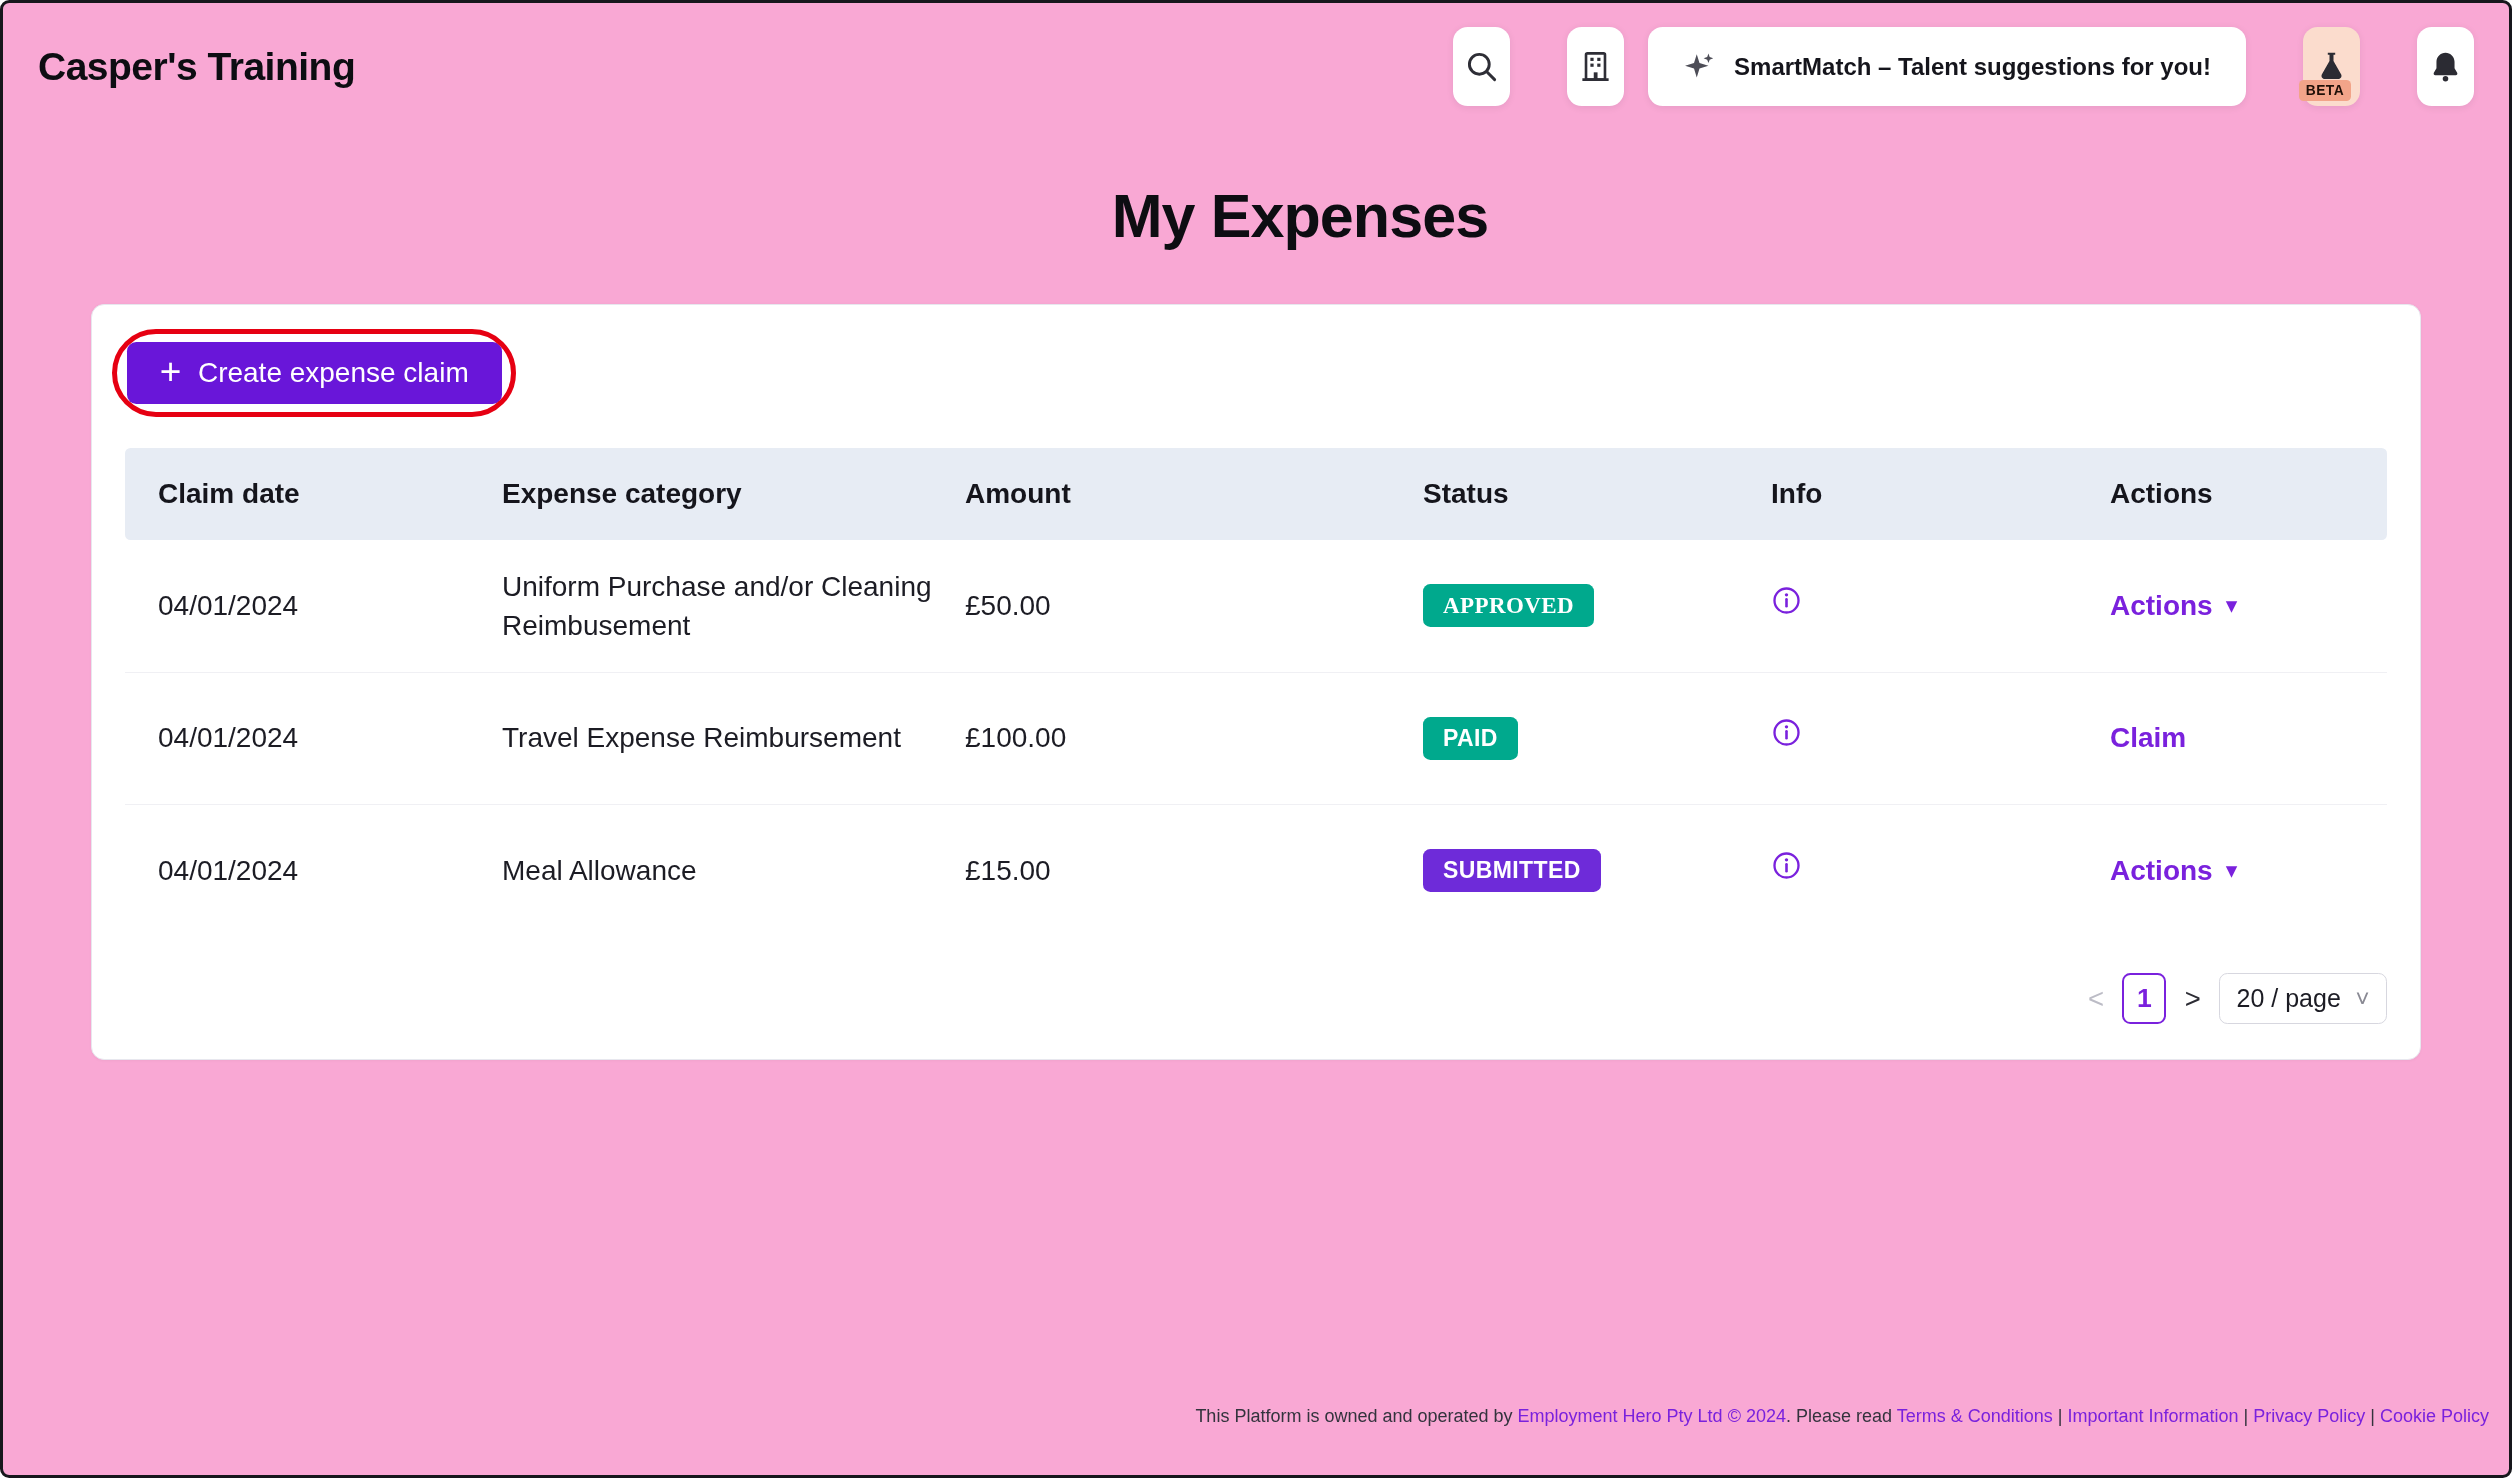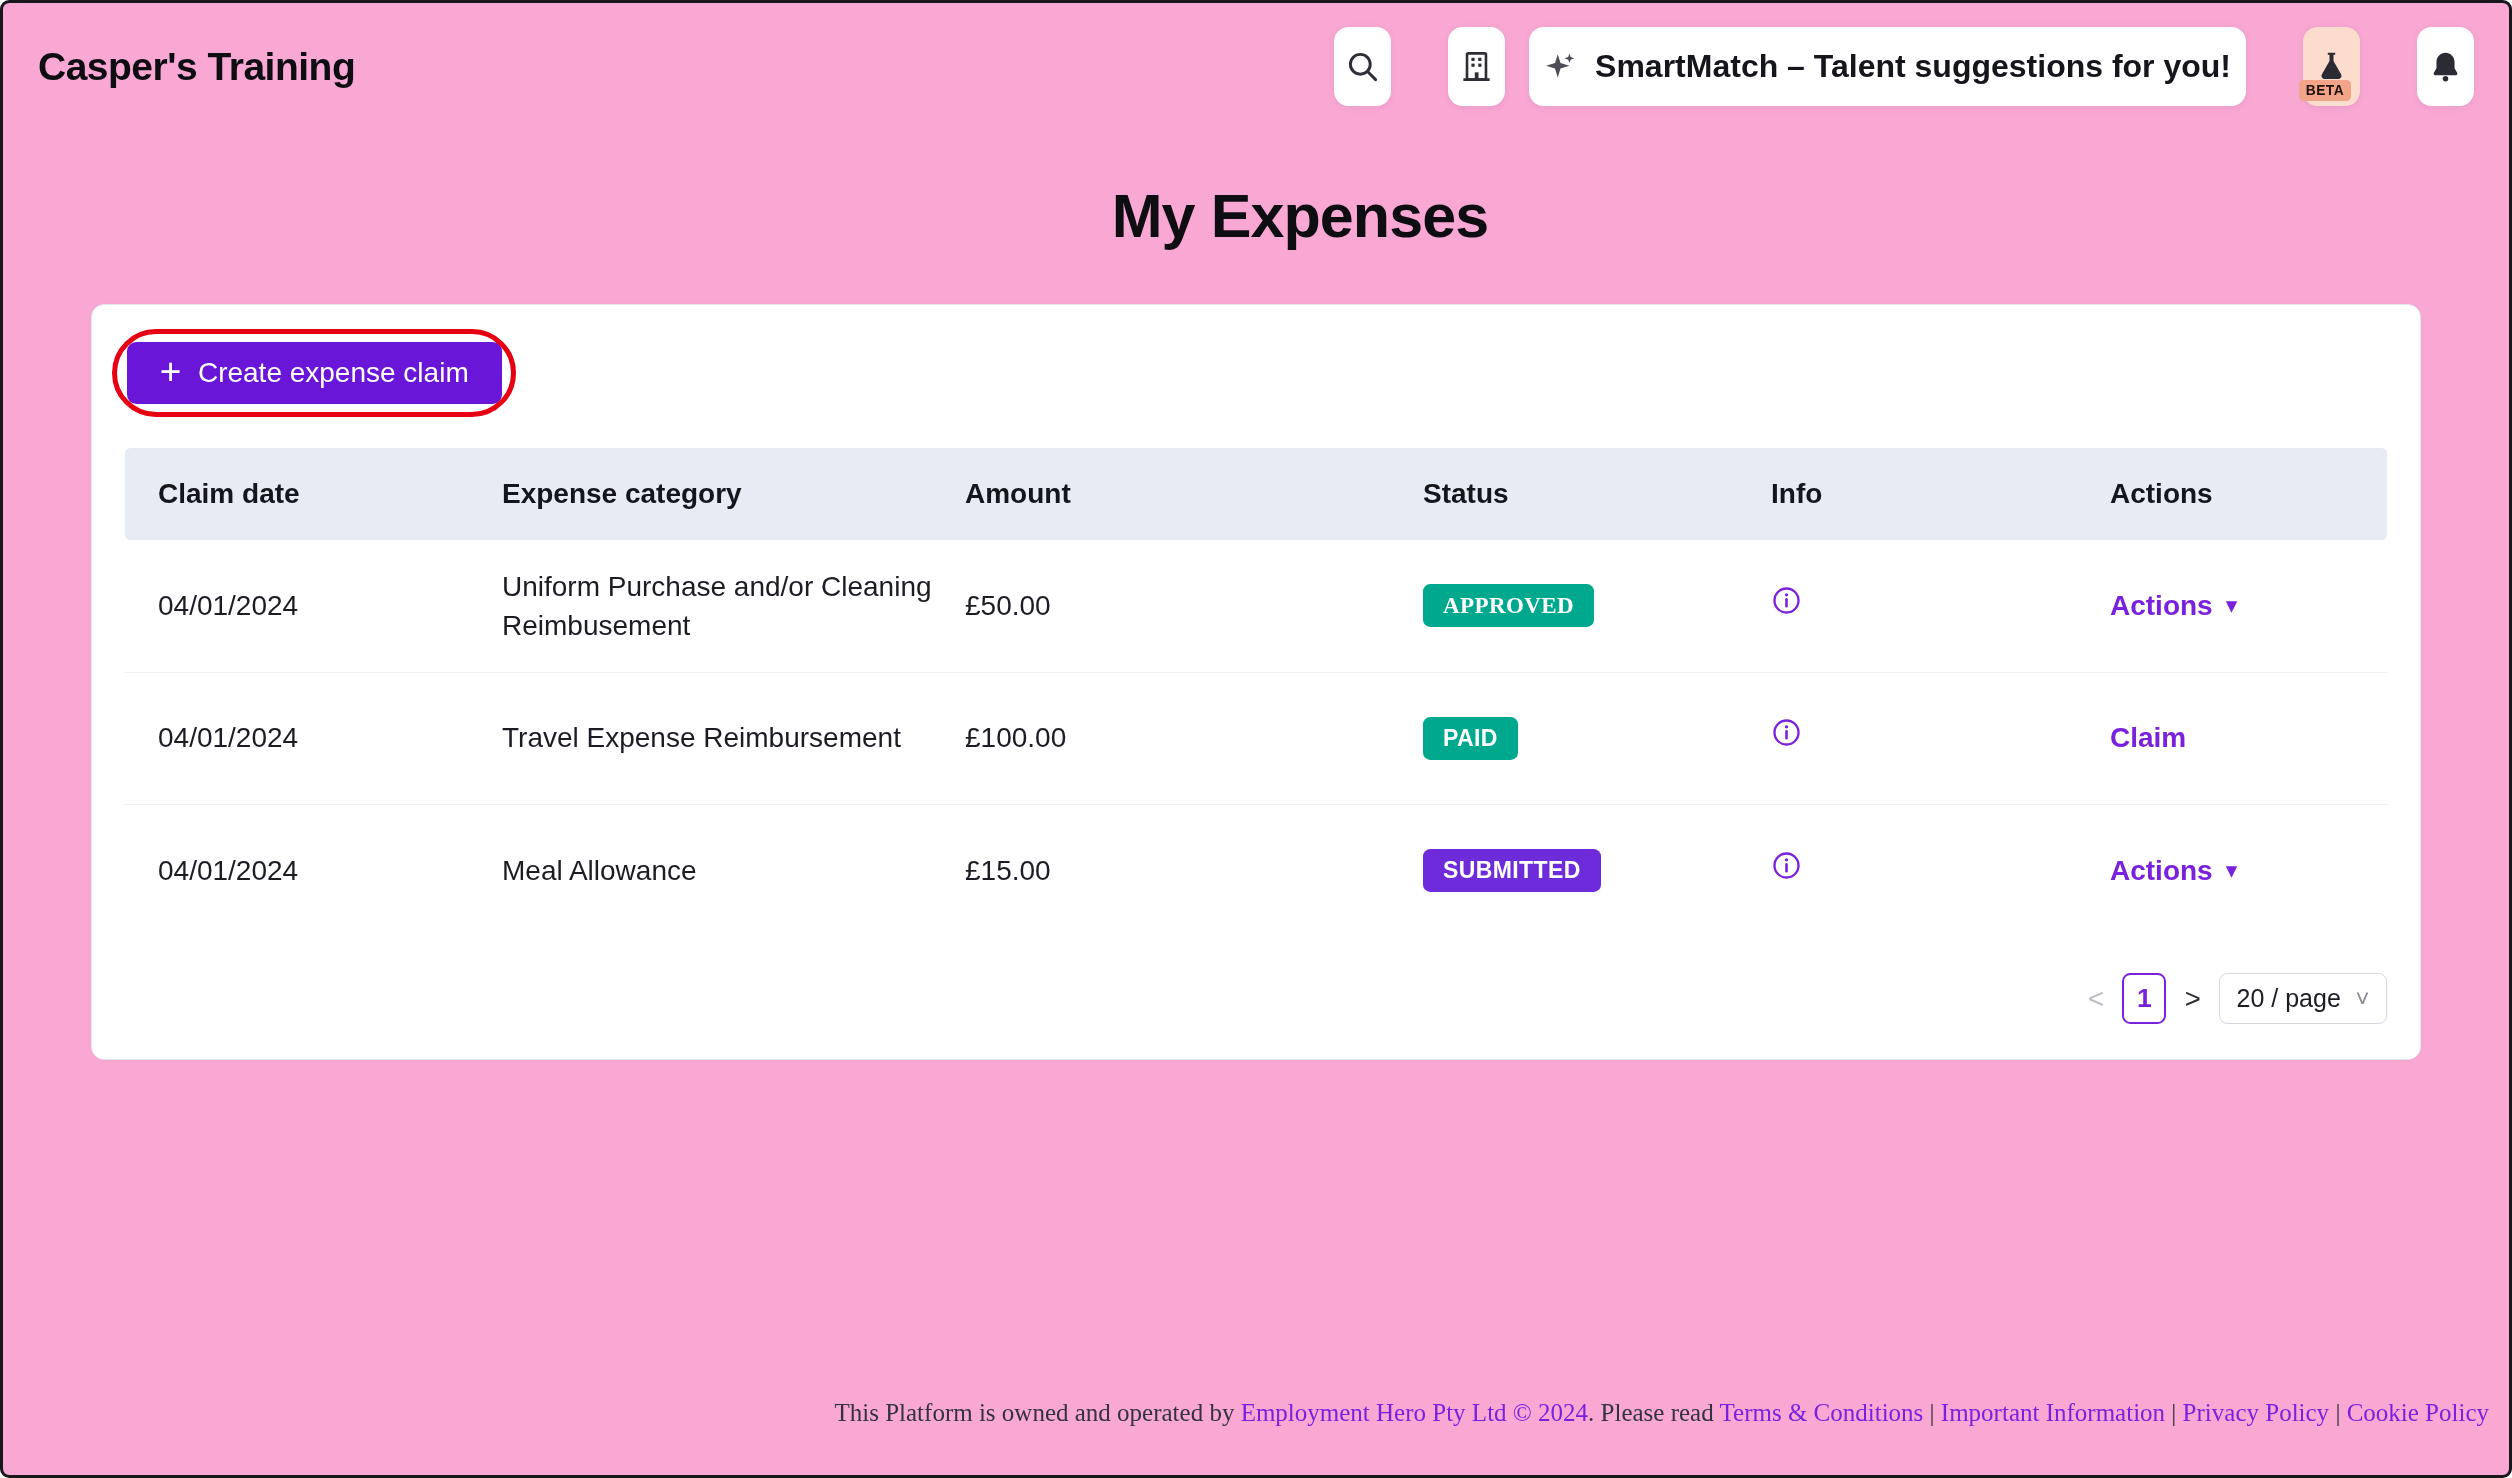--- a/index.html
+++ b/index.html
@@ -42,23 +42,23 @@
     border-radius: 14.7px;
     box-shadow: 0 1.8px 7.3px rgba(20,20,50,0.08);
     cursor: pointer;
     display: flex;
     align-items: center;
     justify-content: center;
   }
   .icon-btn { width: 57px; height: 79px; position: relative; margin-left: 33px; }
   .pill-btn {
     height: 79px;
-    padding: 0 15px;
+    padding: 0 35px;
     gap: 18.3px;
-    font-size: 32px;
+    font-size: 24px;
     font-weight: 700;
     color: #15151c;
     font-family: inherit;
   }
   .labs-btn { background: #fbdccd; }
   .beta-tag {
     position: absolute;
     left: -3.7px;
     bottom: 5.5px;
     background: #f2a489;
@@ -224,23 +224,22 @@
     color: #1c1c24;
     cursor: pointer;
   }
   .pg-size .chev { color: #8a8a94; font-size: 24px; }
 
   
   .footer {
     margin-top: auto;
     text-align: right;
     padding: 0 20px 48px 0;
-    font-size: 25px;
+    font-size: 18px;
     color: #33333d;
-    font-family: Liberation Serif, serif;
   }
   .footer .line2 { margin-top: 26.6px; }
   .flink { color: #7a21dd; text-decoration: none; cursor: pointer; }
 
   svg { display: block; }
 </style>
 </head>
 <body>
 
 <div class="screen">

